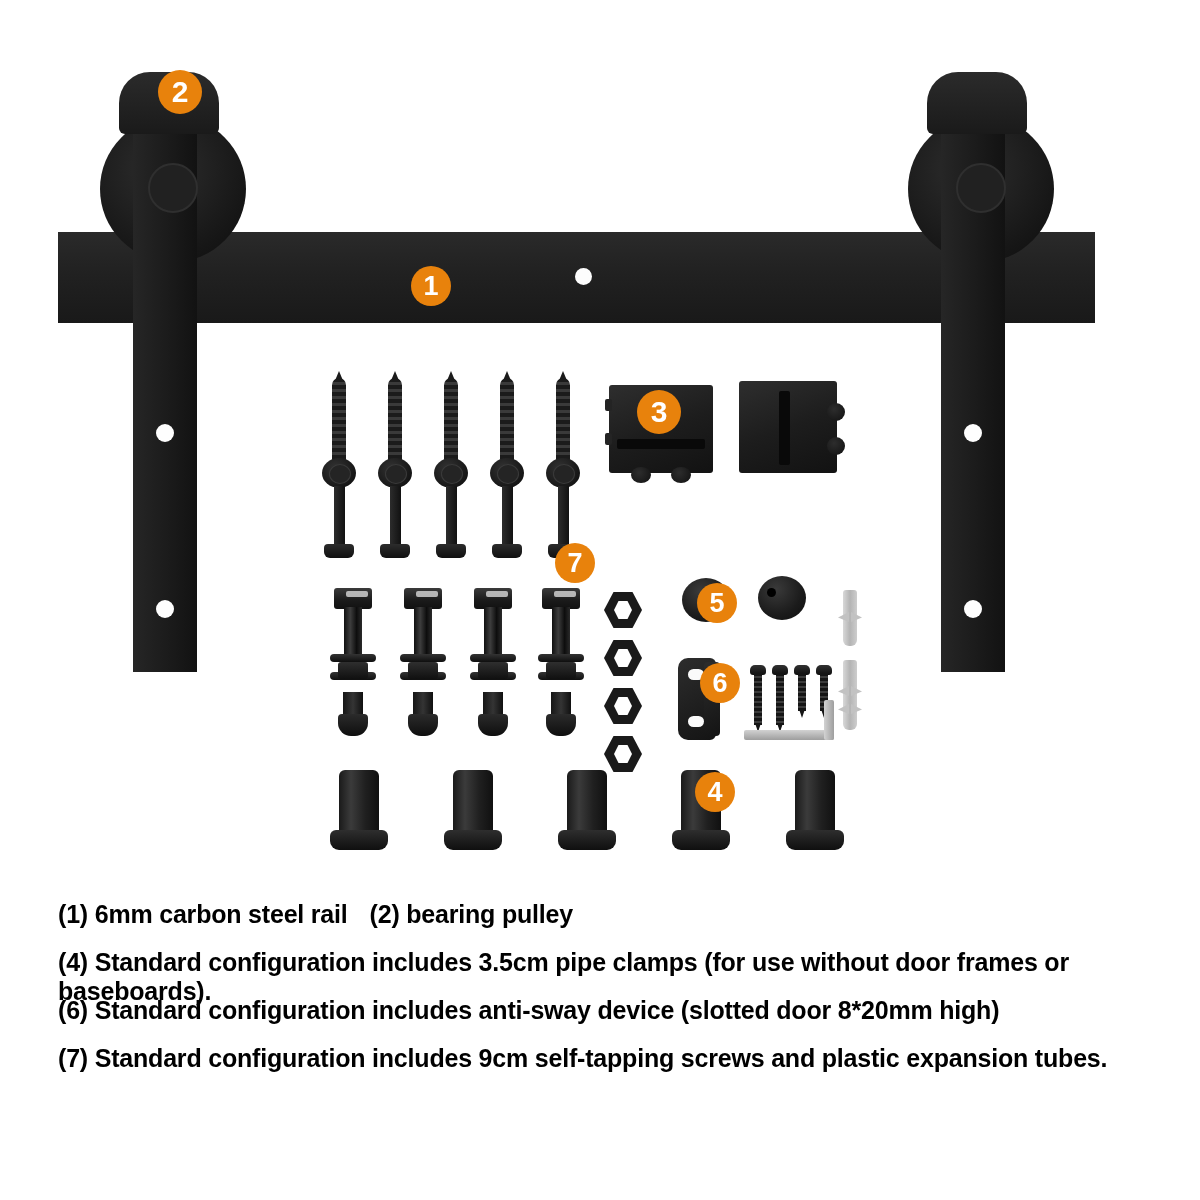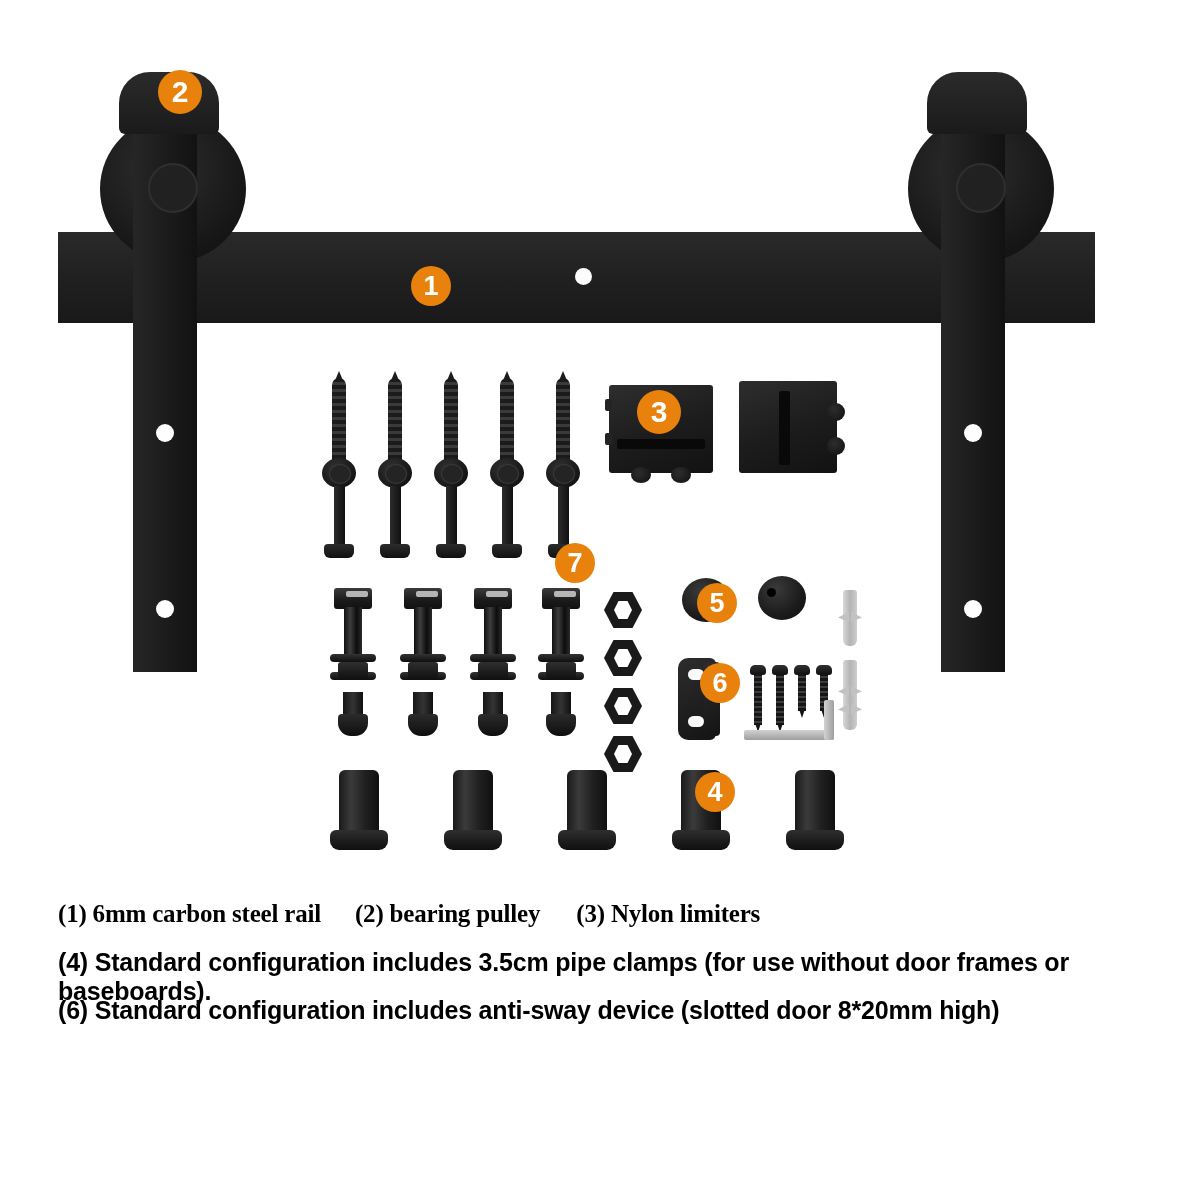--- a/index.html
+++ b/index.html
@@ -218,22 +218,22 @@
 
   
   .captions{position:absolute;left:58px;top:900px;width:1110px;z-index:50;}
   .cap-row{
     display:flex;align-items:baseline;
     font-weight:bold;color:#000000;
     font-size:25px;letter-spacing:-0.2px;
     height:48px;
   }
   .cap-row.first{gap:0;}
-  .cap-seg{white-space:nowrap;font-family:Liberation Serif, serif;}
-  .cap-seg.s2{margin-left:34px;}
+  .cap-seg{white-space:nowrap;}
+  .cap-seg.s2{margin-left:22px;}
   .cap-seg.s3{margin-left:36px;}
 </style>
 </head>
 <body>
 
 <div id="stage">
 
   <div class="rail">
     <div class="rail-hole" style="left:517px;top:36px;"></div>
   </div>
@@ -438,19 +438,19 @@
   <div class="clamp" style="left:786px;top:770px;">
     <div class="tube"></div>
     <div class="flange"></div>
   </div>
   <div class="badge b1" style="left:695px;top:772px;">4</div>
 
   <div class="captions">
     <div class="cap-row first">
       <span class="cap-seg">(1) 6mm carbon steel rail</span>
       <span class="cap-seg s2">(2) bearing pulley</span>
-      <span class="cap-seg s3">(3) Nylon limiters</span>
     </div>
     <div class="cap-row">(4) Standard configuration includes 3.5cm pipe clamps (for use without door frames or baseboards).</div>
     <div class="cap-row">(6) Standard configuration includes anti-sway device (slotted door 8*20mm high)</div>
+    <div class="cap-row">(7) Standard configuration includes 9cm self-tapping screws and plastic expansion tubes.</div>
   </div>
 
 </div>
 
 </body></html>

